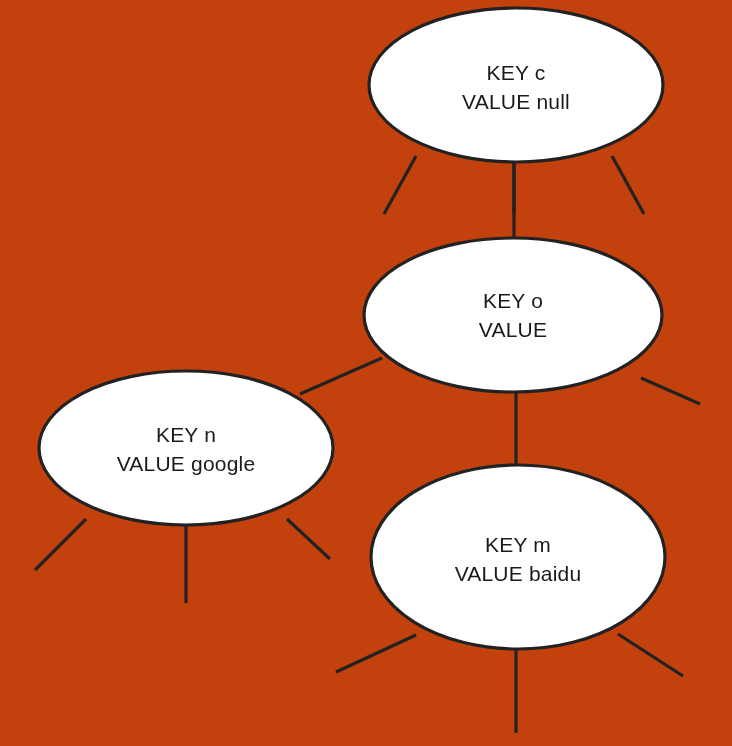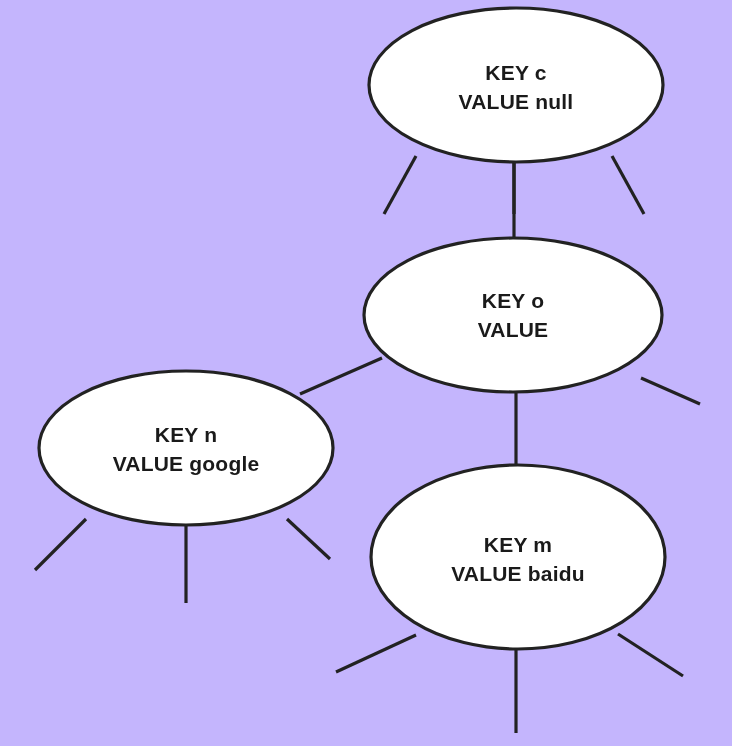--- a/index.html
+++ b/index.html
@@ -10,22 +10,21 @@
   body {
     width: 732px;
     height: 746px;
     font-family: "Liberation Sans", sans-serif;
     overflow: hidden;
   }
   #diagram-root {
     position: relative;
     width: 732px;
     height: 746px;
-    background: #c4b5fd;
-    font-weight: bold;
+    background: #c2410c;
   }
   #tree-svg {
     position: absolute;
     top: 0;
     left: 0;
     width: 732px;
     height: 746px;
     display: block;
   }
   .node-ellipse {

